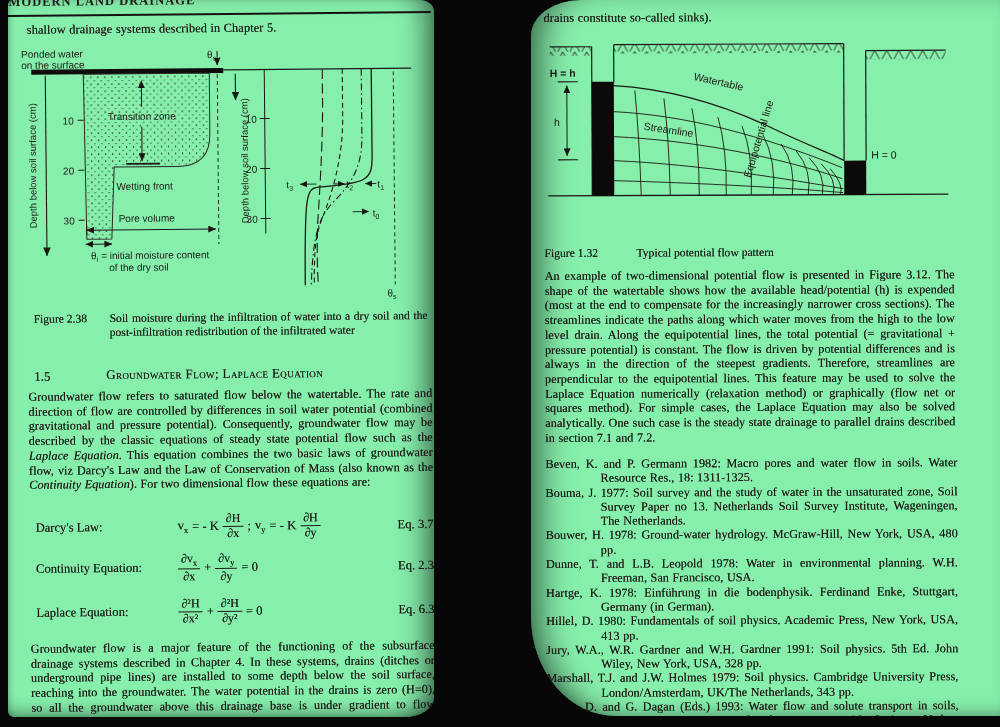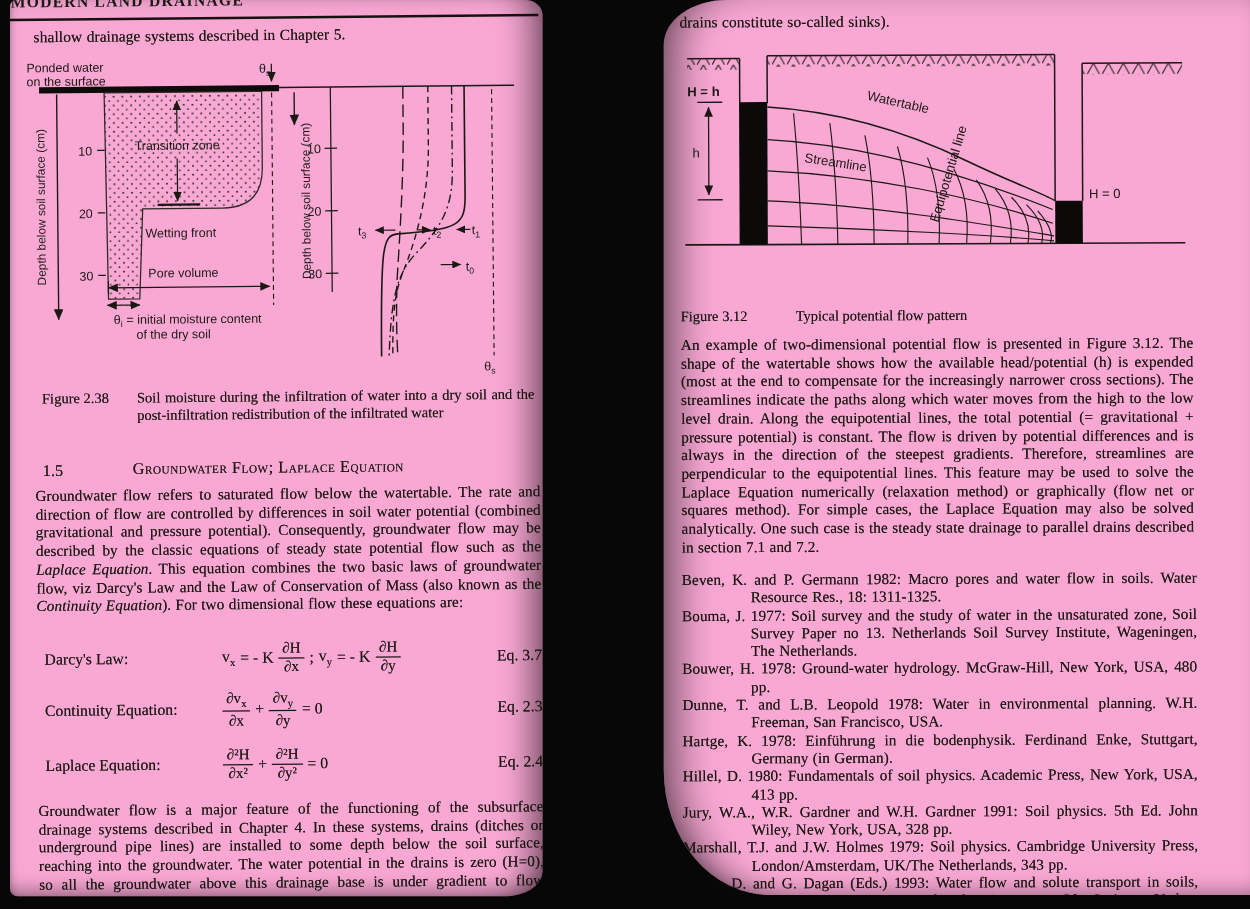--- a/index.html
+++ b/index.html
@@ -1,18 +1,18 @@
 <!DOCTYPE html>
 <html><head>
 <meta charset="utf-8">
 <style>
   html,body{margin:0;padding:0;}
   body{width:1000px;height:727px;background:#070707;position:relative;overflow:hidden;
        font-family:"Liberation Serif","DejaVu Serif",serif;color:#1b1814;}
-  .page{position:absolute;top:0;background:#f9a8d4;overflow:hidden;}
+  .page{position:absolute;top:0;background:#86efac;overflow:hidden;}
   #page-left{left:8px;width:426px;height:717px;
     border-radius:5px 14px 30px 6px / 5px 12px 20px 6px;
     box-shadow:inset -22px 0 28px -14px rgba(0,0,0,.55), inset 0 -12px 18px -10px rgba(0,0,0,.38), inset 3px 0 6px -3px rgba(0,0,0,.3);}
   #page-right{left:531px;right:0;height:716px;
     border-radius:50px 0 0 85px / 36px 0 0 100px;
     box-shadow:inset 26px 0 32px -16px rgba(0,0,0,.55), inset 0 -10px 16px -9px rgba(0,0,0,.3);}
   .tilt-l{position:absolute;inset:0;transform:rotate(-0.55deg);}
   .tilt-r{position:absolute;inset:0;transform:rotate(-0.25deg);}
   .abs{position:absolute;}
   .jtext{text-align:justify;font-size:12.2px;line-height:14.7px;letter-spacing:.05px;word-spacing:.4px;
@@ -186,21 +186,21 @@
             <span class="fnum">∂²H</span>
             <span class="fden">∂x²</span>
           </span>
       <span>+</span>
       <span class="frac">
             <span class="fnum">∂²H</span>
             <span class="fden">∂y²</span>
           </span>
       <span>= 0</span>
     </span>
-    <span class="eqnum">Eq. 2.4</span>
+    <span class="eqnum">Eq. 6.3</span>
   </div>
 
   <div class="abs jtext" style="left:20px;top:640px;width:404px;">Groundwater flow is a major feature of the functioning of the subsurface drainage systems described in Chapter 4. In these systems, drains (ditches or underground pipe lines) are installed to some depth below the soil surface, reaching into the groundwater. The water potential in the drains is zero (H=0), so all the groundwater above this drainage base is under gradient to flow towards and into the drains (these</div>
  </div>
 </div>
 
 <div class="page" id="page-right">
  <div class="tilt-r">
   <div class="abs jtext" style="left:14px;top:10px;width:320px;text-align:left;font-size:12.4px;">drains constitute so-called sinks).</div>
 
@@ -262,21 +262,21 @@
       <line x1="12" y1="126" x2="32" y2="126" stroke="#1b1814" stroke-width="1.1"></line>
       <text x="8" y="92" font-size="10.5">h</text>
       <text x="325" y="126" font-size="10.5">H = 0</text>
       <text transform="translate(172 52) rotate(13)" text-anchor="middle" font-size="10.5">Watertable</text>
       <text transform="translate(122 100) rotate(9)" text-anchor="middle" font-size="10.5">Streamline</text>
       <text transform="translate(216 107) rotate(-73)" text-anchor="middle" font-size="10.5">Equipotential line</text>
     </g>
   </svg>
 
   <div class="abs caption" style="left:14px;top:246px;width:400px;">
-    <span class="cap-label" style="flex-basis:92px;">Figure 3.12</span>
+    <span class="cap-label" style="flex-basis:92px;">Figure 1.32</span>
     <span class="cap-text" style="text-align:left;">Typical potential flow pattern</span>
   </div>
 
   <div class="abs jtext" style="left:14px;top:268px;width:410px;">An example of two-dimensional potential flow is presented in Figure 3.12. The shape of the watertable shows how the available head/potential (h) is expended (most at the end to compensate for the increasingly narrower cross sections). The streamlines indicate the paths along which water moves from the high to the low level drain. Along the equipotential lines, the total potential (= gravitational + pressure potential) is constant. The flow is driven by potential differences and is always in the direction of the steepest gradients. Therefore, streamlines are perpendicular to the equipotential lines. This feature may be used to solve the Laplace Equation numerically (relaxation method) or graphically (flow net or squares method). For simple cases, the Laplace Equation may also be solved analytically. One such case is the steady state drainage to parallel drains described in section 7.1 and 7.2.</div>
 
 
   <div class="abs jtext refs" style="left:14px;top:456px;width:412px;line-height:14.3px;">
     <div class="ref">Beven, K. and P. Germann 1982: Macro pores and water flow in soils. Water Resource Res., 18: 1311-1325.</div>
     <div class="ref">Bouma, J. 1977: Soil survey and the study of water in the unsaturated zone, Soil Survey Paper no 13. Netherlands Soil Survey Institute, Wageningen, The Netherlands.</div>
     <div class="ref">Bouwer, H. 1978: Ground-water hydrology. McGraw-Hill, New York, USA, 480 pp.</div>

